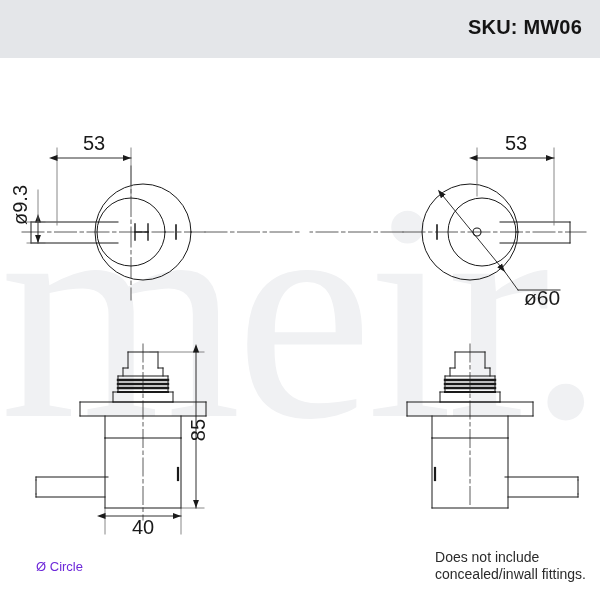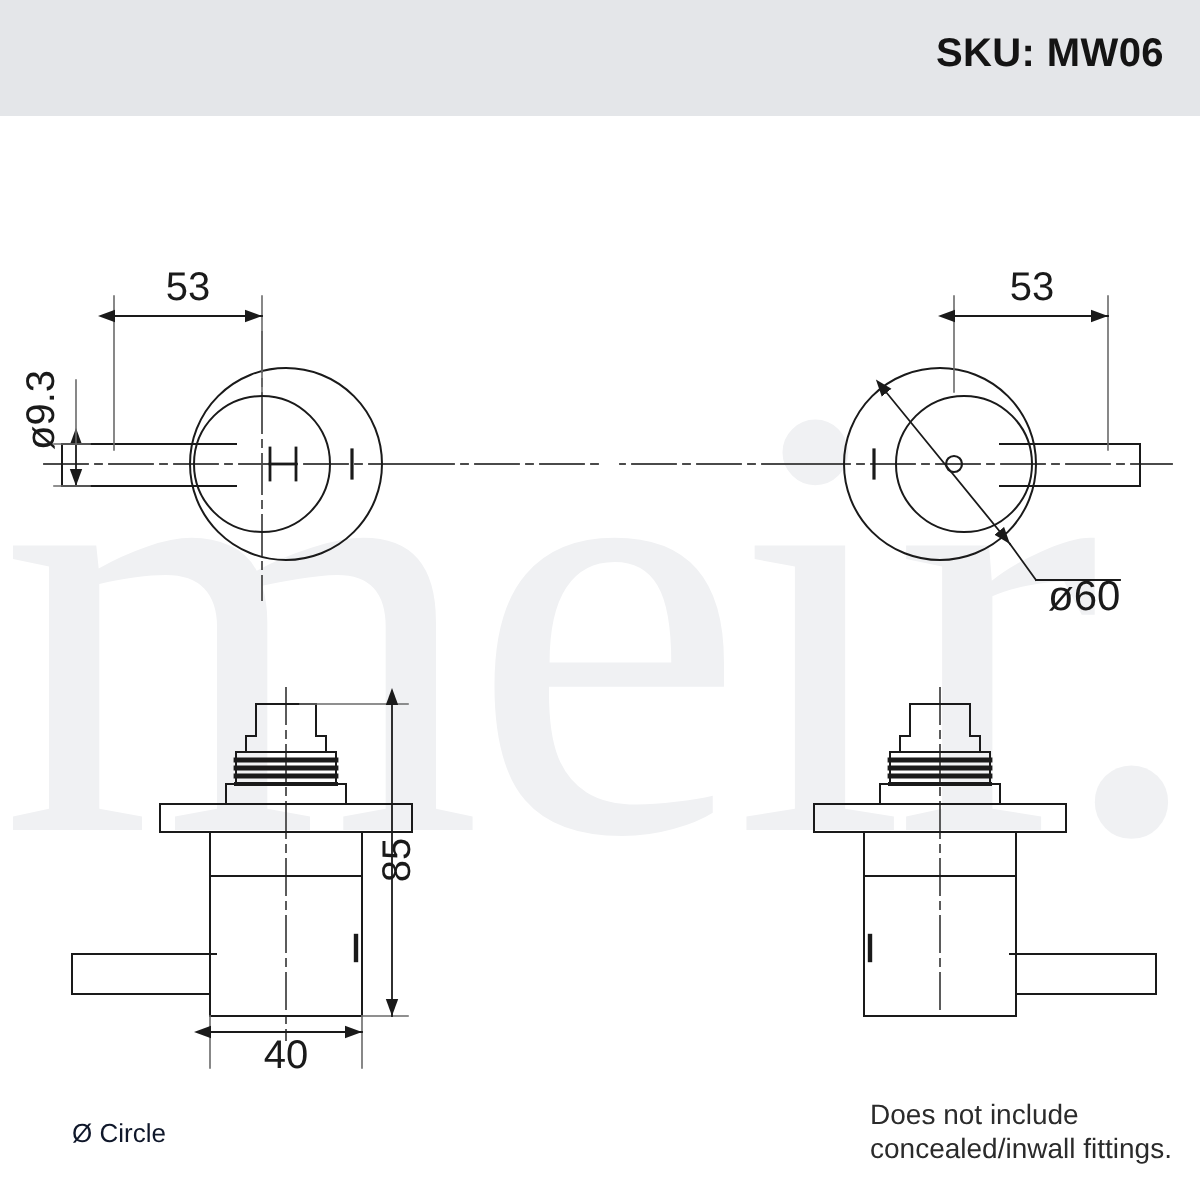--- a/index.html
+++ b/index.html
@@ -74,21 +74,21 @@
     z-index: 2;
   }
 
   
   .note-circle {
     position: absolute;
     left: 36px;
     top: 559px;
     font-family: "Liberation Sans", sans-serif;
     font-size: 13px;
-    color: #0f172a;
+    color: #6d28d9;
     white-space: nowrap;
   }
   .note-disclaimer {
     position: absolute;
     right: 14px;
     top: 549px;
     font-family: "Liberation Sans", sans-serif;
     font-size: 14px;
     line-height: 17px;
     color: #2b2b2b;

